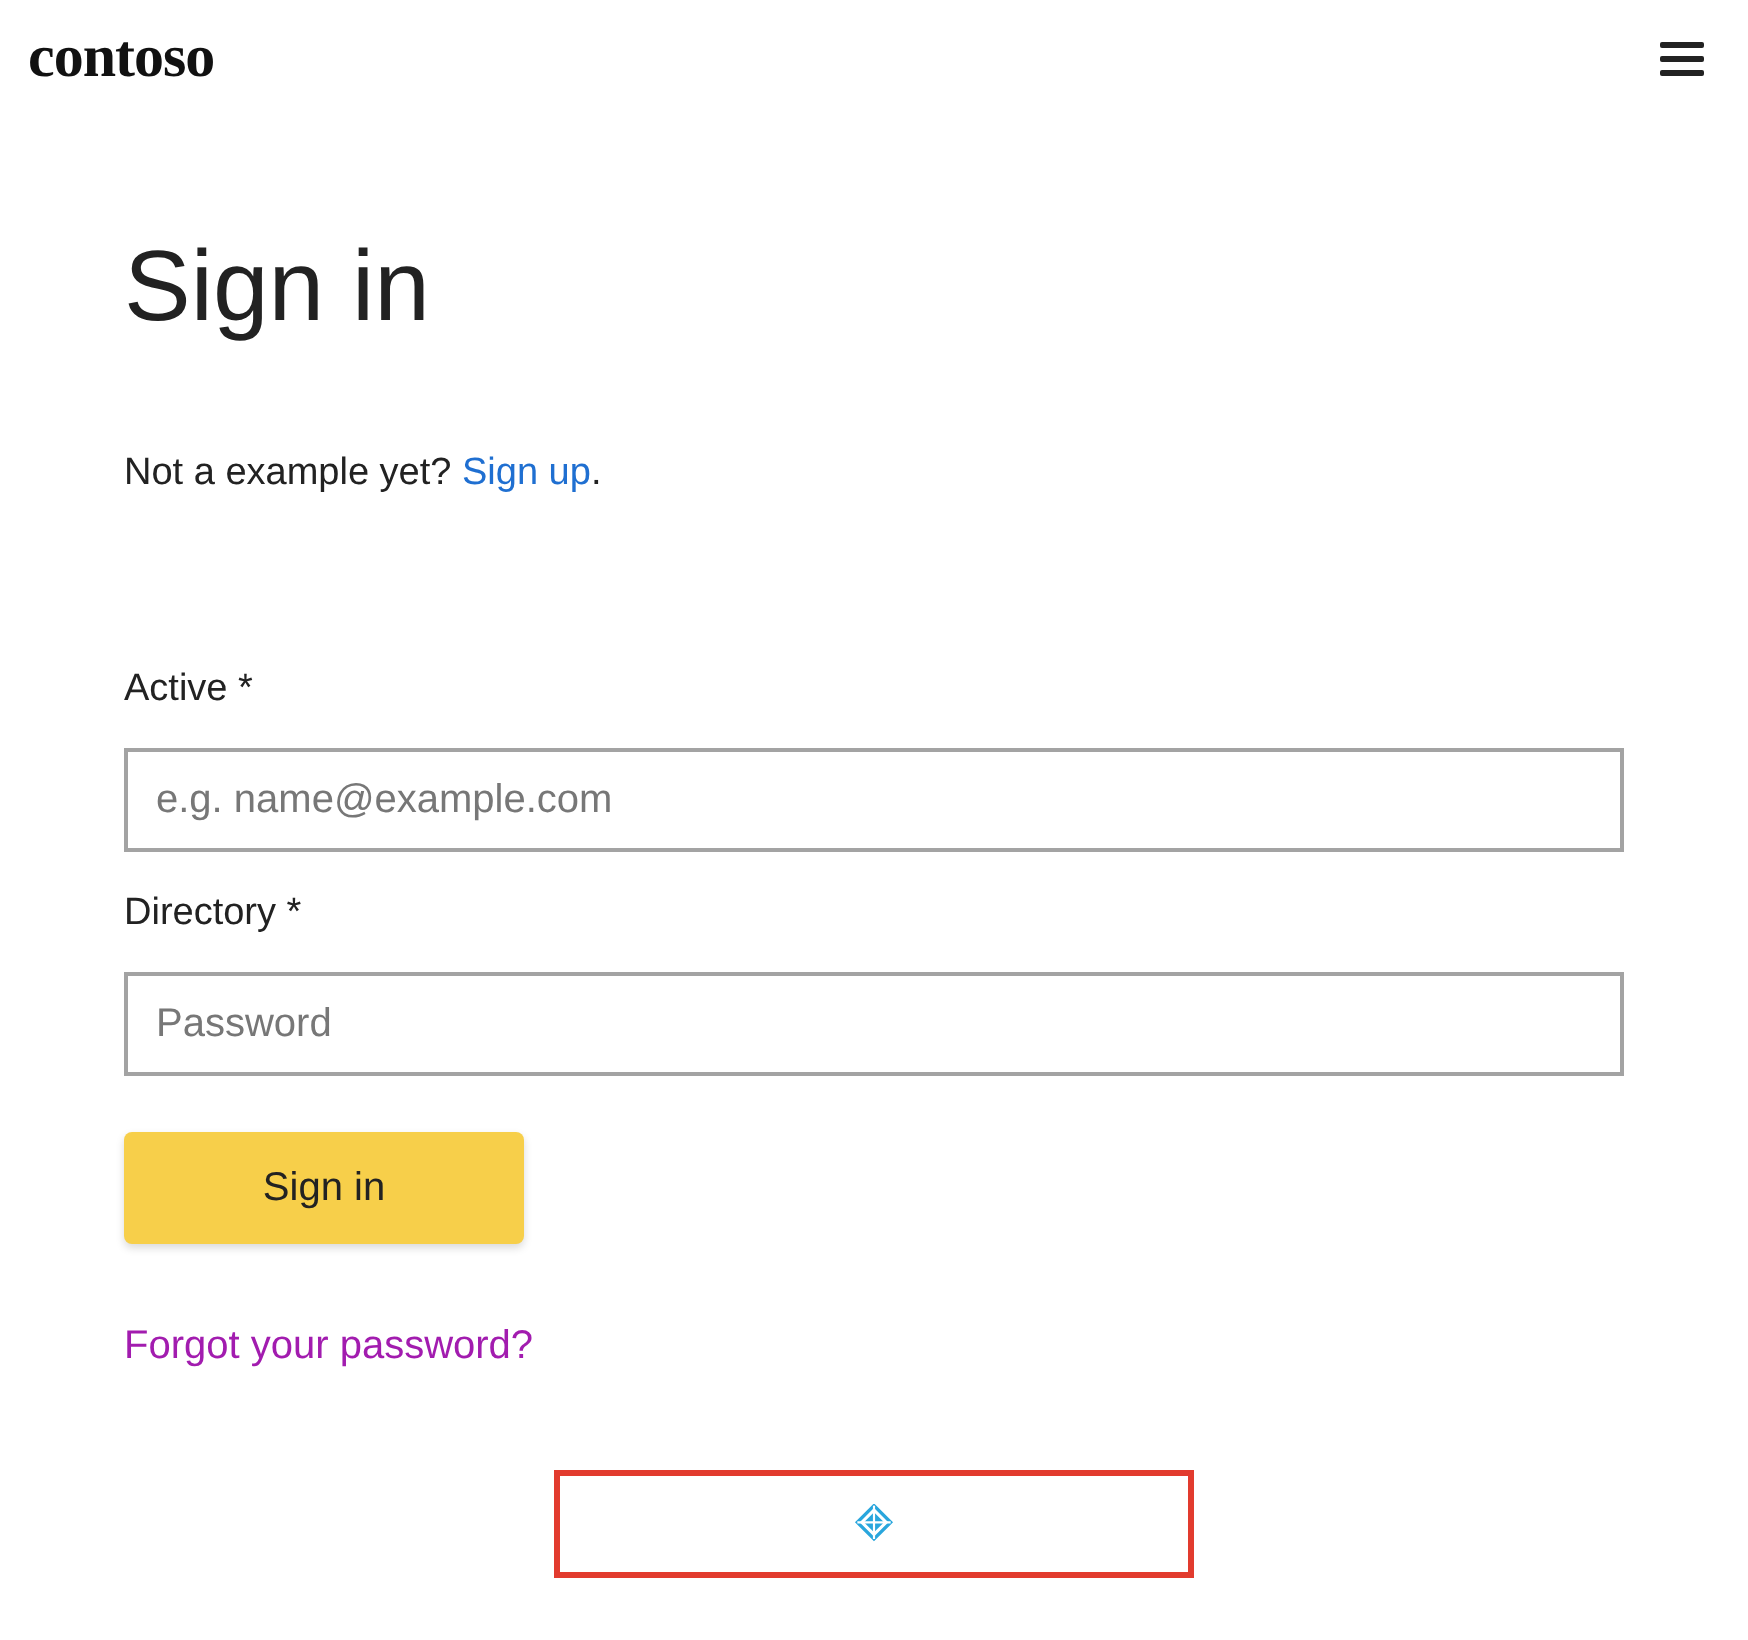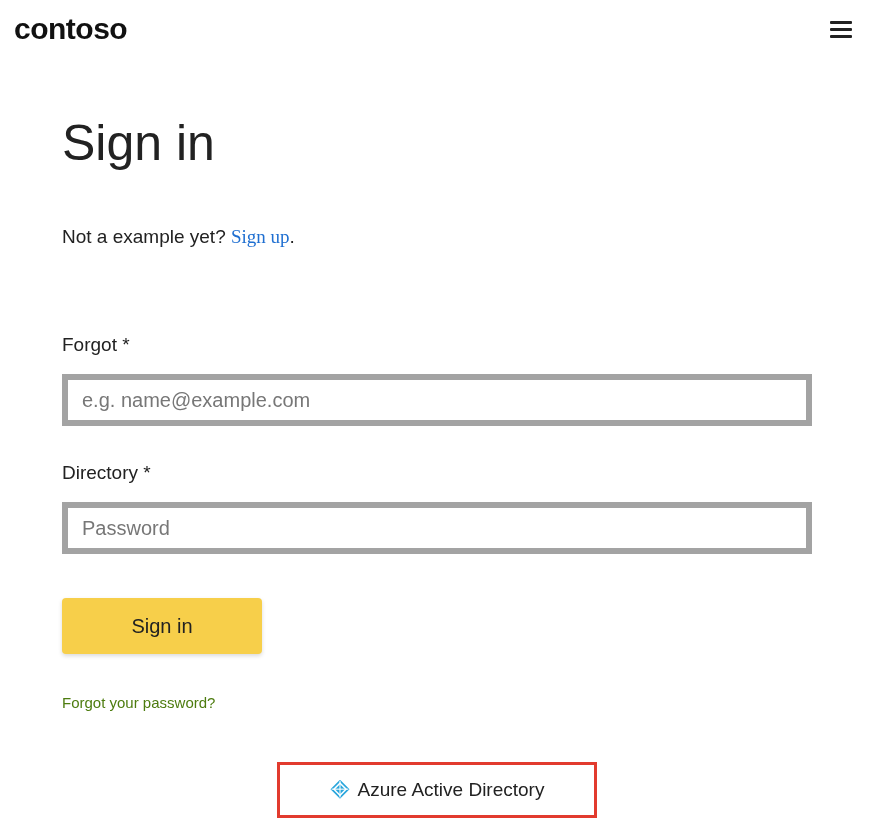--- a/index.html
+++ b/index.html
@@ -15,21 +15,21 @@
       display: flex;
       justify-content: space-between;
       align-items: center;
       padding: 12px 18px 8px 14px;
     }
     .brand {
       font-size: 30px;
       font-weight: 600;
       letter-spacing: -0.5px;
       color: #111;
-      font-family: Liberation Sans, sans-serif;
+      font-family: Liberation Serif, serif;
     }
     .hamburger {
       display: flex;
       flex-direction: column;
       gap: 4px;
       cursor: pointer;
       padding: 4px;
     }
     .hamburger span {
       display: block;
@@ -51,59 +51,58 @@
     }
     .signup-row {
       font-size: 19px;
       color: #222;
       margin-bottom: 86px;
     }
     .signup-row a {
       color: #1f6fd1;
       text-decoration: none;
       cursor: pointer;
-      font-family: Liberation Serif, serif;
     }
     .field-label {
       font-size: 19px;
       color: #222;
       margin-bottom: 18px;
       display: block;
     }
     .text-input {
       width: 100%;
       height: 52px;
-      border: 6px solid #a3a3a3;
+      border: 2px solid #a3a3a3;
       padding: 0 14px;
       font-size: 20px;
       color: #333;
       background: #fff;
       outline: none;
-      margin-bottom: 36px;
+      margin-bottom: 20px;
     }
     .text-input::placeholder {
       color: #777;
     }
     .signin-btn {
       width: 200px;
       height: 56px;
       background: #f7cf4a;
       border: none;
       border-radius: 4px;
       font-size: 20px;
       color: #222;
       cursor: pointer;
       box-shadow: 0 2px 4px rgba(0,0,0,0.15);
       margin-top: 8px;
       margin-bottom: 40px;
     }
     .forgot-link {
       display: inline-block;
-      font-size: 15px;
-      color: #4d7c0f;
+      font-size: 20px;
+      color: #a21caf;
       text-decoration: none;
       cursor: pointer;
     }
     .aad-section {
       text-align: center;
       margin-top: 50px;
     }
     .aad-highlight {
       display: inline-flex;
       align-items: center;
@@ -137,21 +136,21 @@
 </div>
 
 <div class="container">
 
   <h1 class="page-title">Sign in</h1>
 
   <div class="signup-row">
     <span>Not a example yet? </span><a>Sign up</a><span>.</span>
   </div>
 
-  <label class="field-label">Forgot *</label>
+  <label class="field-label">Active *</label>
   <input type="text" class="text-input" placeholder="e.g. name@example.com" style="">
 
   <label class="field-label">Directory *</label>
   <input type="password" class="text-input" placeholder="Password" style="">
 
   <button class="signin-btn">Sign in</button>
 
   <div>
     <a class="forgot-link">Forgot your password?</a>
   </div>
@@ -160,17 +159,16 @@
     <div class="aad-highlight">
       <svg class="aad-icon" viewBox="0 0 24 24">
         <g fill="#29a6dd">
           <polygon points="12,1 22,11 12,21 2,11" fill="none" stroke="#29a6dd" stroke-width="2"></polygon>
           <polygon points="12,5 18,11 12,17 6,11" fill="#29a6dd"></polygon>
           <rect x="10.5" y="0" width="3" height="22" fill="#ffffff" transform="rotate(0 12 11)" opacity="0"></rect>
           <line x1="12" y1="1" x2="12" y2="21" stroke="#fff" stroke-width="1.3"></line>
           <line x1="2" y1="11" x2="22" y2="11" stroke="#fff" stroke-width="1.3"></line>
         </g>
       </svg>
-      <span class="aad-label">Azure Active Directory</span>
     </div>
   </div>
 
 </div>
 
 </body></html>

